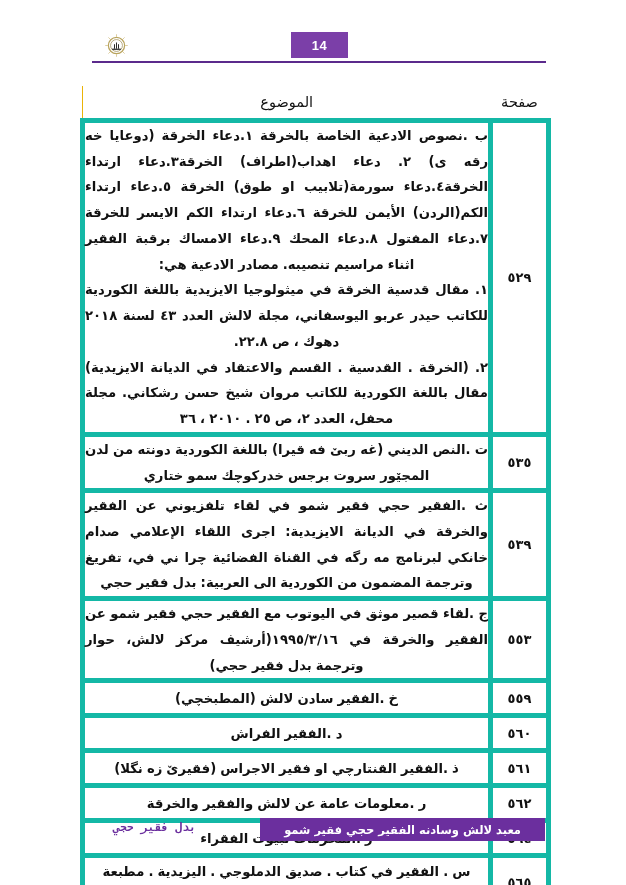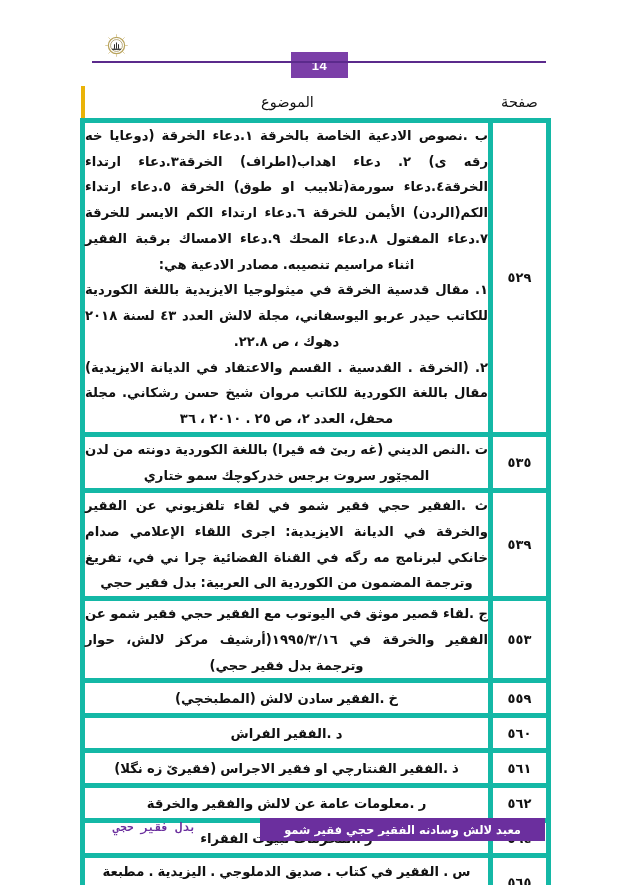--- a/index.html
+++ b/index.html
@@ -37,21 +37,21 @@
     position: absolute;
     left: 92px;
     right: 80px;
     top: 61px;
     height: 2px;
     background: #5b2a8c;
   }
   .page-badge {
     position: absolute;
     left: 291px;
-    top: 52px;
+    top: 32px;
     width: 57px;
     height: 26px;
     background: #7b3fa8;
     color: #ffffff;
     font-size: 13px;
     font-weight: bold;
     letter-spacing: 0.5px;
     display: flex;
     align-items: center;
     justify-content: center;
@@ -88,21 +88,21 @@
 
   .toc-table thead th {
     height: 32px;
     font-size: 14.5px;
     font-weight: normal;
     text-align: center;
     border-top: none;
     border-left: none;
     border-right: none;
   }
-  .toc-table thead th.th-subject { border-left: 4px solid #eab308; margin-top: 36px; }
+  .toc-table thead th.th-subject { border-left: 1px solid #eab308; margin-top: 36px; }
 
   .cell-subject {
     text-align: center;
     font-size: 13.2px;
     line-height: 1.95;
     padding: 5px 9px 5px 9px;
     font-family: "DejaVu Sans", "Liberation Sans", sans-serif;
     font-weight: bold;
     word-spacing: -0.5px;
   }

